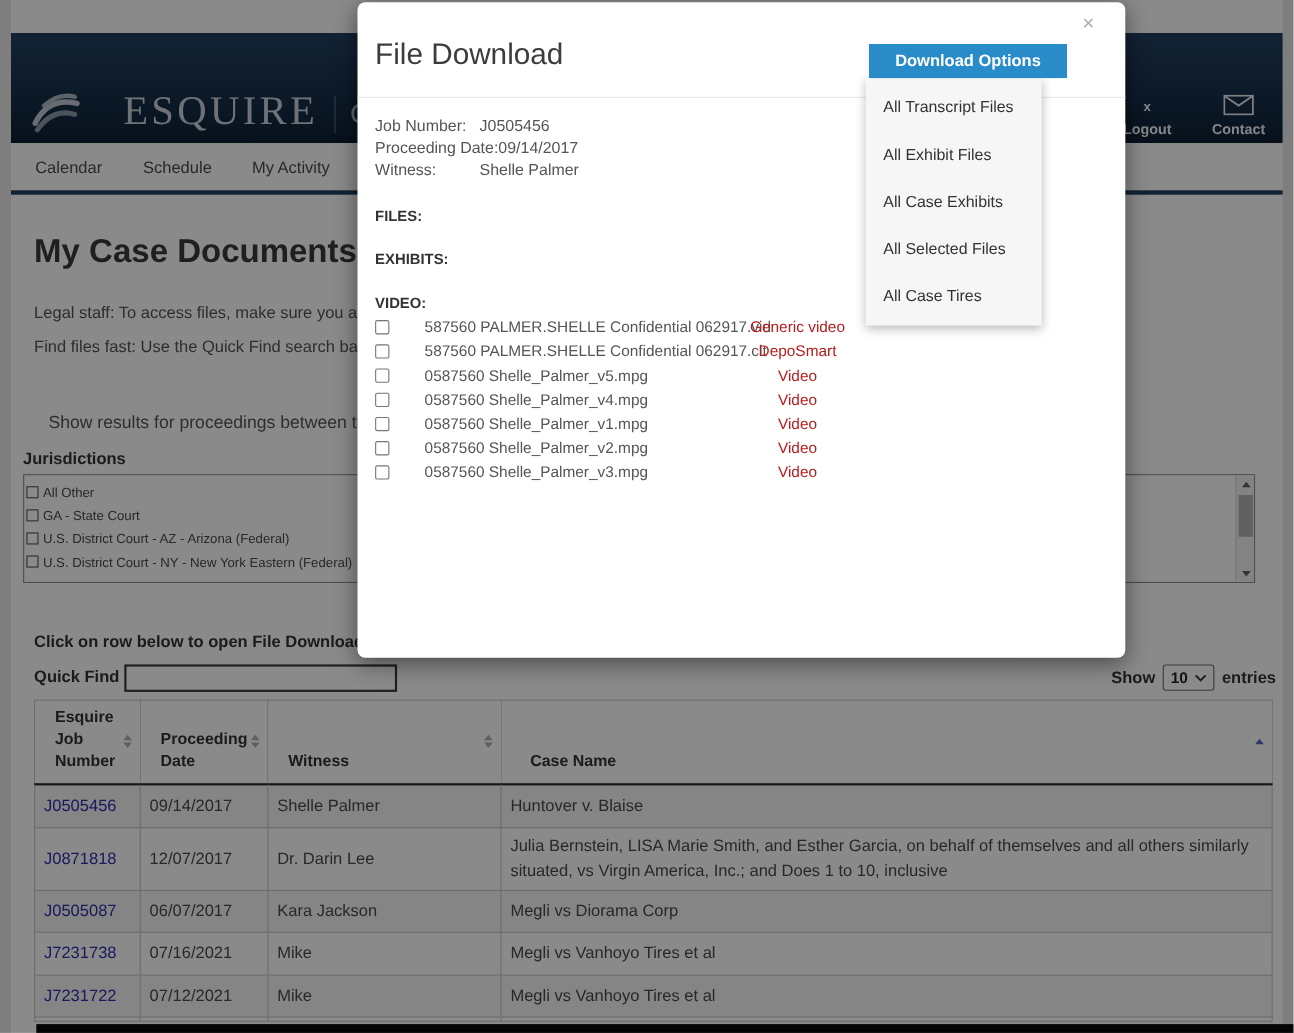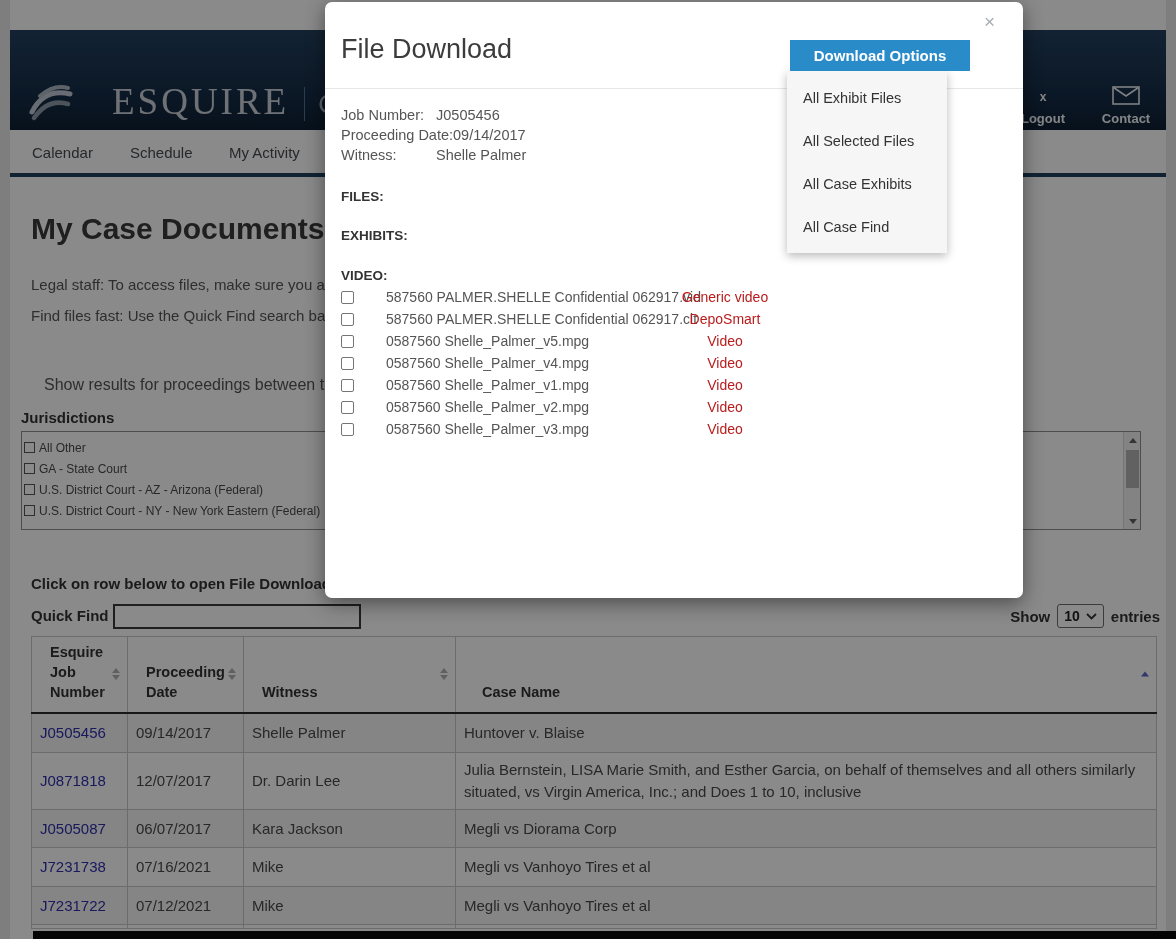--- a/index.html
+++ b/index.html
@@ -320,19 +320,20 @@
       </div>
       <div class="file-row">
         <input type="checkbox" class="file-cb" style="">
         <span class="file-name">0587560 Shelle_Palmer_v3.mpg</span>
         <span class="file-type">Video</span>
       </div>
     </div>
 
     <div class="dl-btn">Download Options</div>
     <div class="dl-menu">
+      <div class="dl-item">All Transcript Files</div>
       <div class="dl-item">All Exhibit Files</div>
+      <div class="dl-item">All Case Exhibits</div>
       <div class="dl-item">All Selected Files</div>
-      <div class="dl-item">All Case Exhibits</div>
-      <div class="dl-item">All Case Find</div>
+      <div class="dl-item">All Case Tires</div>
     </div>
   </div>
 </div>
 
 </body></html>

